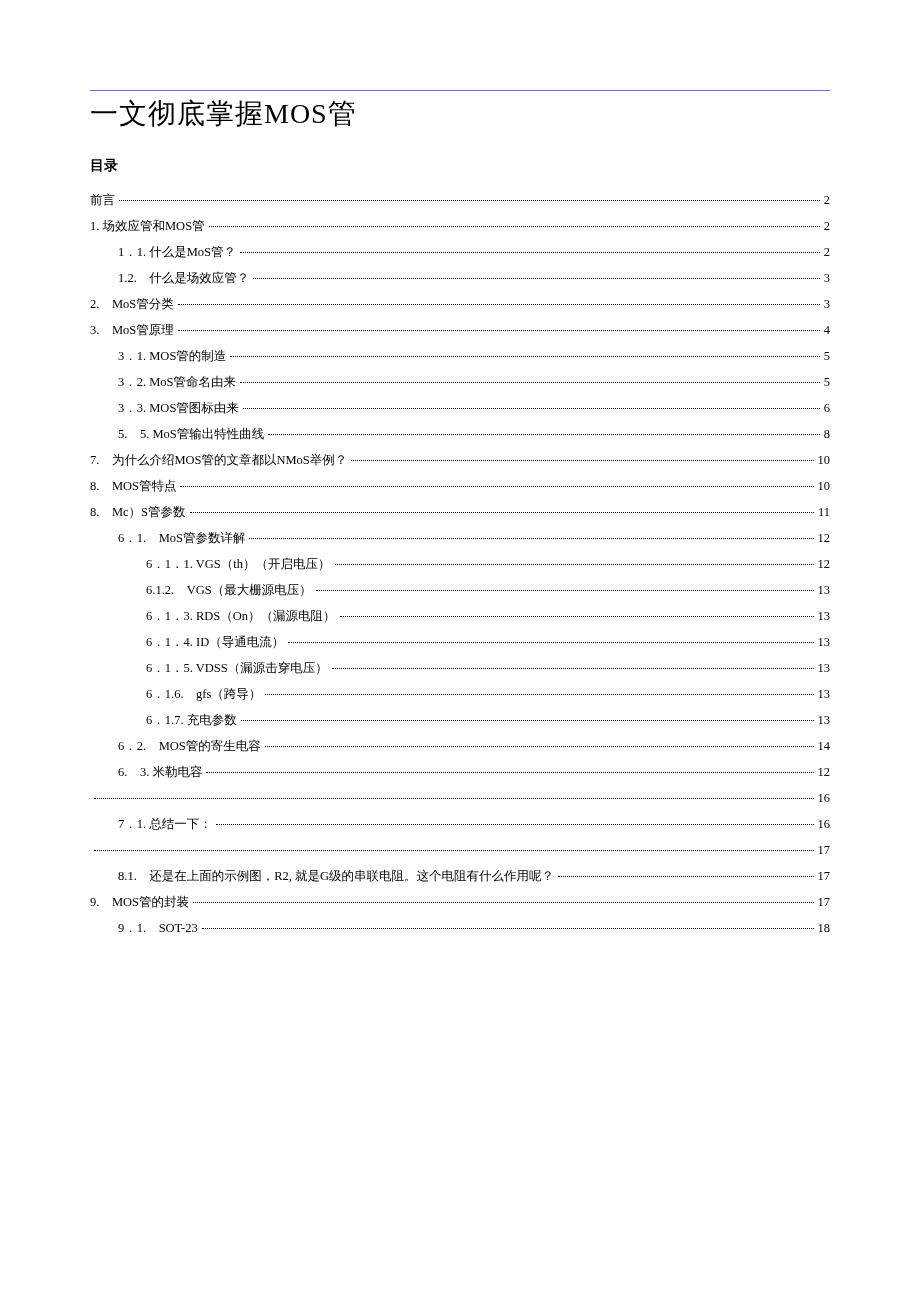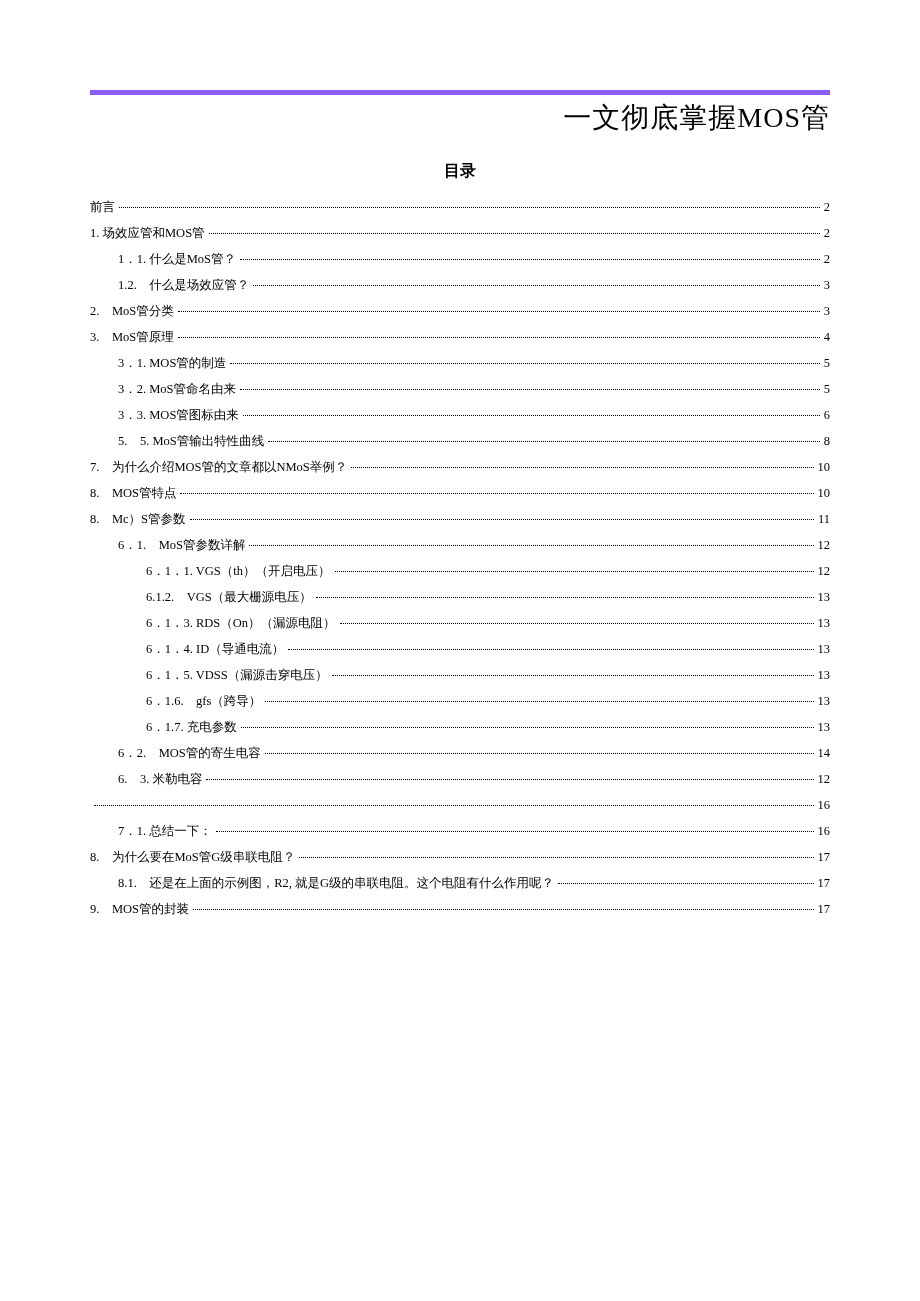--- a/index.html
+++ b/index.html
@@ -5,30 +5,30 @@
   body {
     font-family: "SimSun", "宋体", serif;
     background: #ffffff;
     margin: 0;
     padding: 90px 90px 60px 90px;
     width: 920px;
     box-sizing: border-box;
     color: #000;
   }
   .title {
-    text-align: right;
+    text-align: left;
     font-size: 28px;
     letter-spacing: 1px;
-    border-top: 5px solid #8b5cf6;
+    border-top: 1px solid #8b5cf6;
     padding-top: 4px;
     margin-bottom: 24px;
   }
   .toc-heading {
-    text-align: center;
-    font-size: 16px;
+    text-align: left;
+    font-size: 14px;
     font-weight: bold;
     margin-bottom: 12px;
   }
   .toc {
     font-size: 12.5px;
     line-height: 2.08;
   }
   .toc-row {
     display: flex;
     align-items: baseline;
@@ -174,27 +174,31 @@
     <div class="toc-row">
       <span class="dots"></span>
       <span class="pg">16</span>
     </div>
     <div class="toc-row ind1">
       <span class="toc-label">7．1. 总结一下：</span>
       <span class="dots"></span>
       <span class="pg">16</span>
     </div>
     <div class="toc-row">
-      <span class="toc-label">8.　为什么要在MoS管G级串联电阻？</span>
       <span class="dots"></span>
       <span class="pg">17</span>
     </div>
     <div class="toc-row ind1">
       <span class="toc-label">8.1.　还是在上面的示例图，R2, 就是G级的串联电阻。这个电阻有什么作用呢？</span>
       <span class="dots"></span>
       <span class="pg">17</span>
     </div>
     <div class="toc-row">
       <span class="toc-label">9.　MOS管的封装</span>
       <span class="dots"></span>
       <span class="pg">17</span>
+    </div>
+    <div class="toc-row ind1">
+      <span class="toc-label">9．1.　SOT-23</span>
+      <span class="dots"></span>
+      <span class="pg">18</span>
     </div>
   </div>
 
 </body></html>

